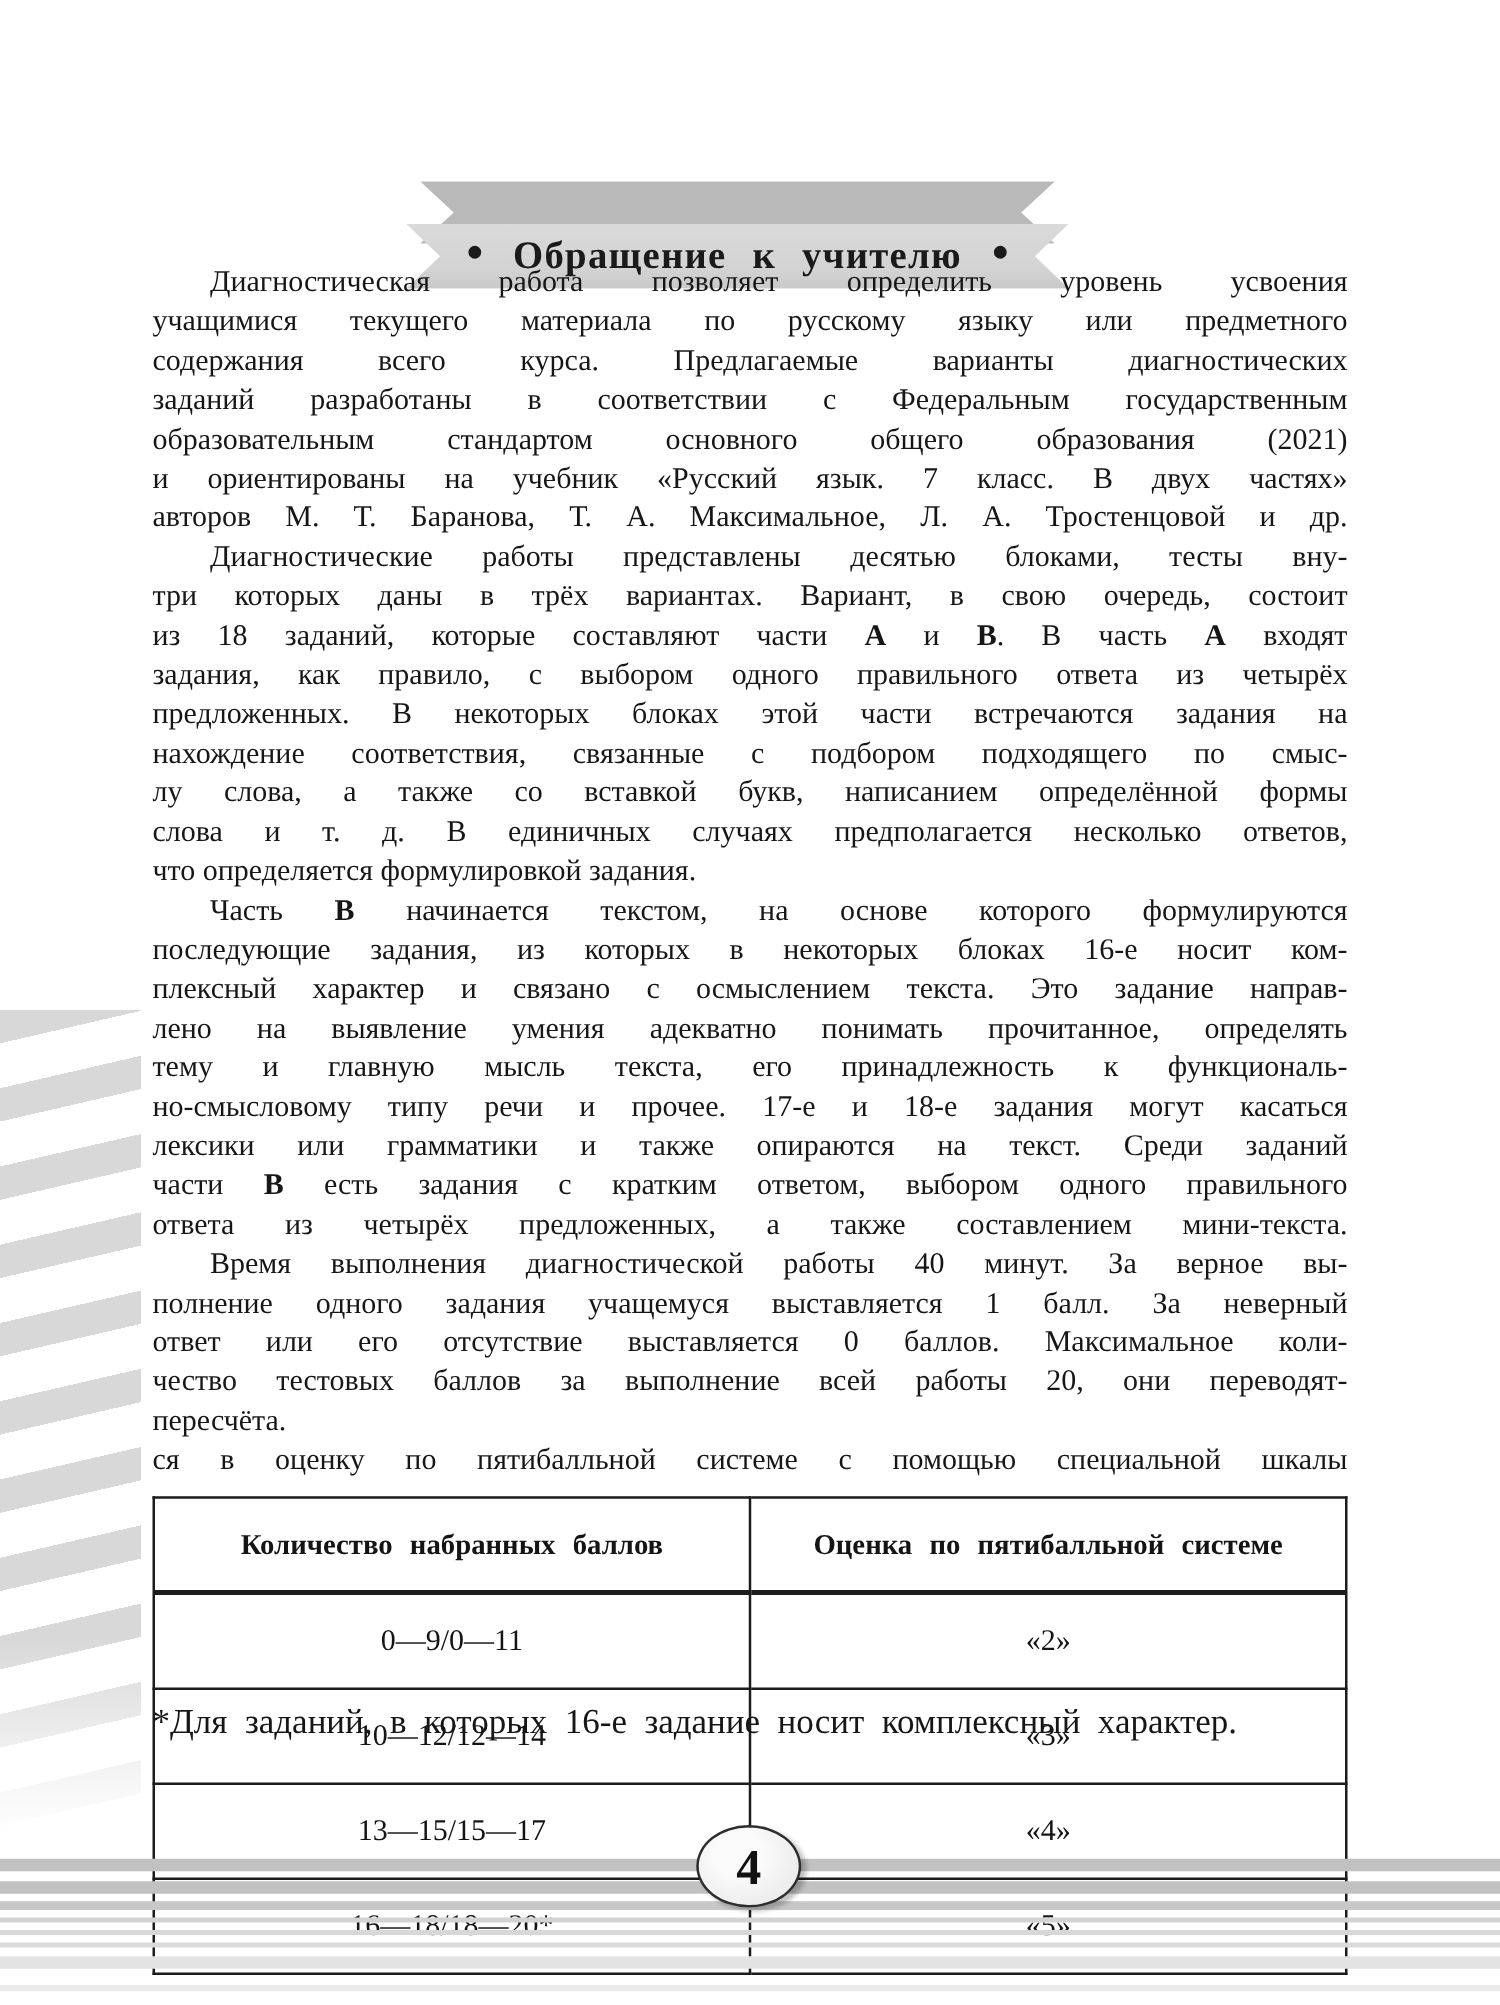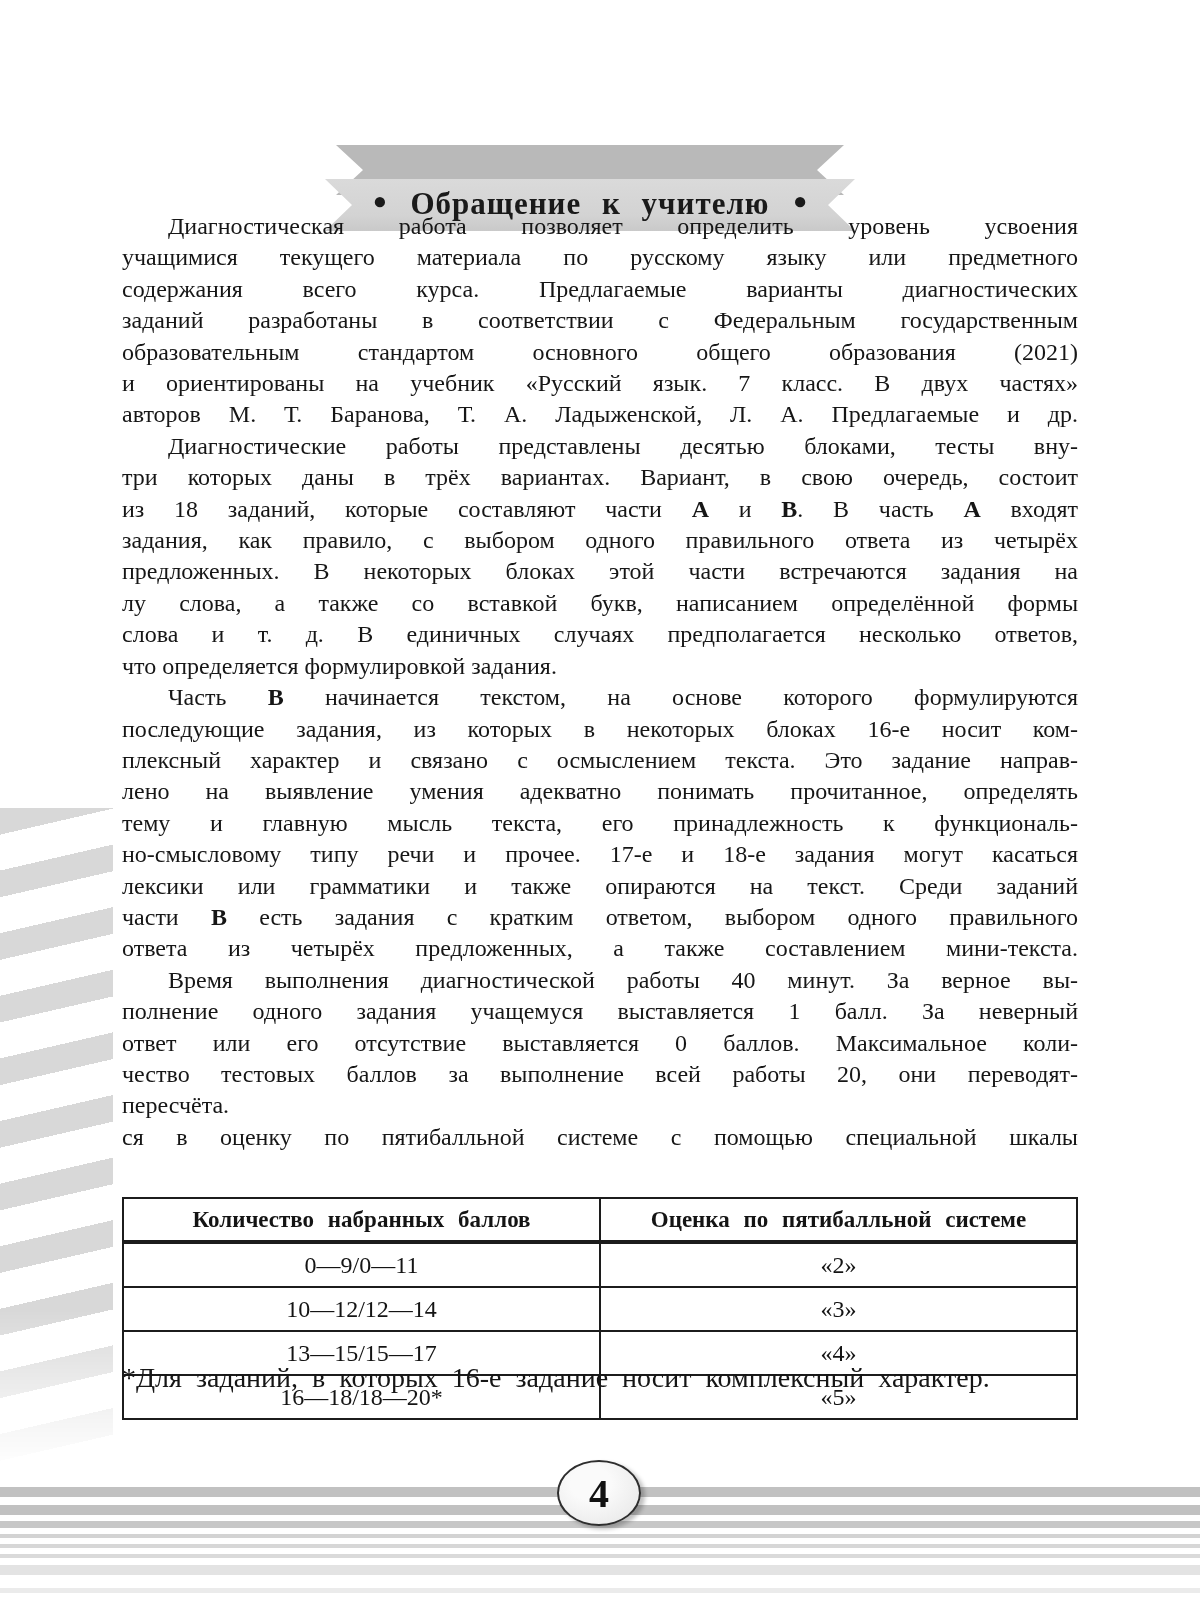--- a/index.html
+++ b/index.html
@@ -38,21 +38,21 @@
   .line.indent{text-indent:46px;}
   .line b{font-weight:bold;}
 
   
   table.scores{
     position:absolute;top:1197px;left:122px;width:956px;
     border-collapse:collapse;table-layout:fixed;
     font-size:24px;color:#141414;
   }
   table.scores th,table.scores td{
-    border:2px solid #1c1c1c;text-align:center;vertical-align:middle;padding:0;
+    border:2px solid #1c1c1c;text-align:center;vertical-align:middle;padding:16px;
   }
   table.scores th{
     height:41px;font-weight:bold;font-size:23px;word-spacing:8px;
     border-bottom:4px solid #1c1c1c;
   }
   table.scores td{height:42px;}
 
   
   .footnote{
     position:absolute;top:1363px;left:122px;width:956px;
@@ -102,28 +102,29 @@
 </div>
 
 <div class="body-text">
     <div class="para">
       <div class="line indent">Диагностическая работа позволяет определить уровень усвоения</div>
       <div class="line">учащимися текущего материала по русскому языку или предметного</div>
       <div class="line">содержания всего курса. Предлагаемые варианты диагностических</div>
       <div class="line">заданий разработаны в соответствии с Федеральным государственным</div>
       <div class="line">образовательным стандартом основного общего образования (2021)</div>
       <div class="line">и ориентированы на учебник «Русский язык. 7 класс. В двух частях»</div>
-      <div class="line">авторов М. Т. Баранова, Т. А. Ладыженской, Л. А. Предлагаемые и др.</div>
+      <div class="line">авторов М. Т. Баранова, Т. А. Максимальное, Л. А. Тростенцовой и др.</div>
     </div>
     <div class="para">
       <div class="line indent">Диагностические работы представлены десятью блоками, тесты вну-</div>
       <div class="line">три которых даны в трёх вариантах. Вариант, в свою очередь, состоит</div>
       <div class="line">из 18 заданий, которые составляют части <b>А</b> и <b>В</b>. В часть <b>А</b> входят</div>
       <div class="line">задания, как правило, с выбором одного правильного ответа из четырёх</div>
       <div class="line">предложенных. В некоторых блоках этой части встречаются задания на</div>
+      <div class="line">нахождение соответствия, связанные с подбором подходящего по смыс-</div>
       <div class="line">лу слова, а также со вставкой букв, написанием определённой формы</div>
       <div class="line">слова и т. д. В единичных случаях предполагается несколько ответов,</div>
       <div class="line natural">что определяется формулировкой задания.</div>
     </div>
     <div class="para">
       <div class="line indent">Часть <b>В</b> начинается текстом, на основе которого формулируются</div>
       <div class="line">последующие задания, из которых в некоторых блоках 16-е носит ком-</div>
       <div class="line">плексный характер и связано с осмыслением текста. Это задание направ-</div>
       <div class="line">лено на выявление умения адекватно понимать прочитанное, определять</div>
       <div class="line">тему и главную мысль текста, его принадлежность к функциональ-</div>

